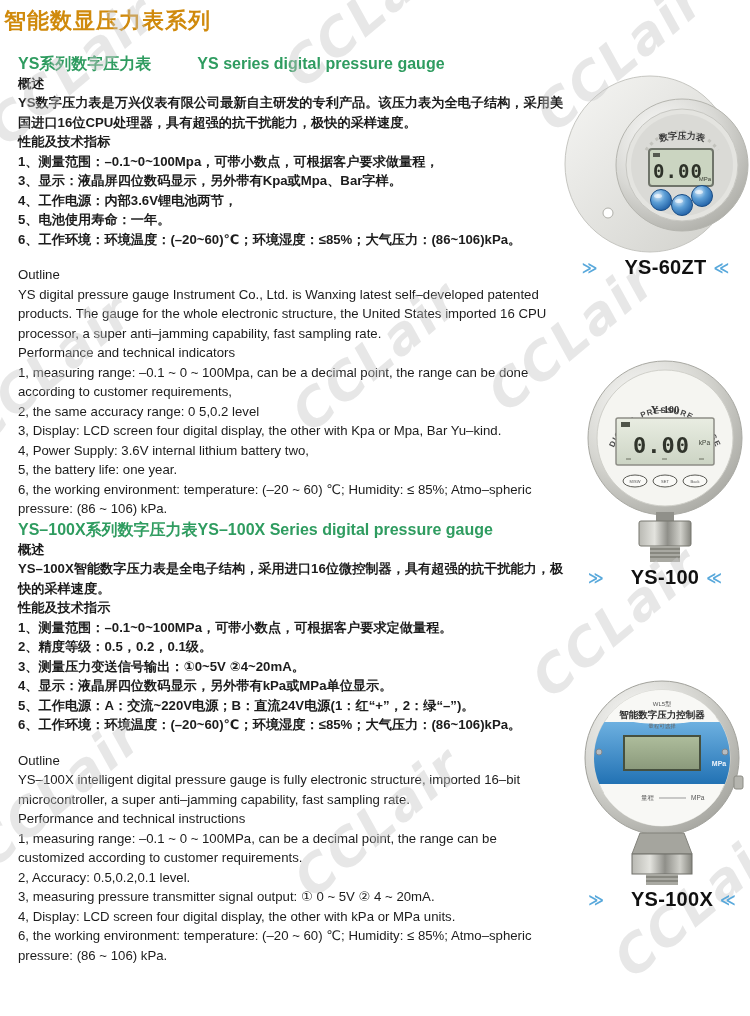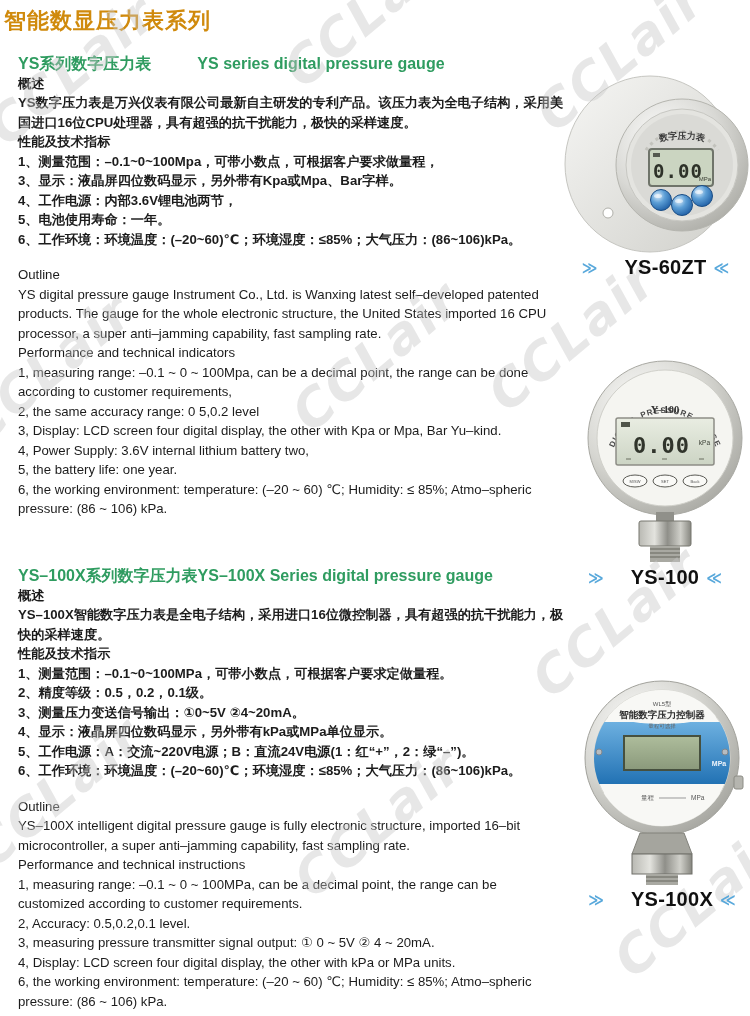--- a/index.html
+++ b/index.html
@@ -19,21 +19,21 @@
     transform:rotate(-40deg);white-space:nowrap;
   }
   
   .page-title{
     position:absolute;left:4px;top:6px;z-index:2;
     font-size:22px;font-weight:700;color:#d08a0c;letter-spacing:1px;
   }
   
   .col{position:absolute;left:18px;width:548px;z-index:2;font-size:13.2px;line-height:19.5px;}
   .sec1{top:54px;}
-  .sec2{top:566px;}
+  .sec2{top:520px;}
   .sec-heading{color:#2f9c60;font-weight:600;font-size:16px;}
   .sec-heading .en{font-weight:600;}
   .sec-heading .gap{margin-left:46px;}
   .lbl{font-weight:700;}
   .cn{font-weight:600;}
   .en-block{margin-top:16px;}
   .line{white-space:normal;}
   
   .prod-img{position:absolute;z-index:2;}
   .prod-label{

